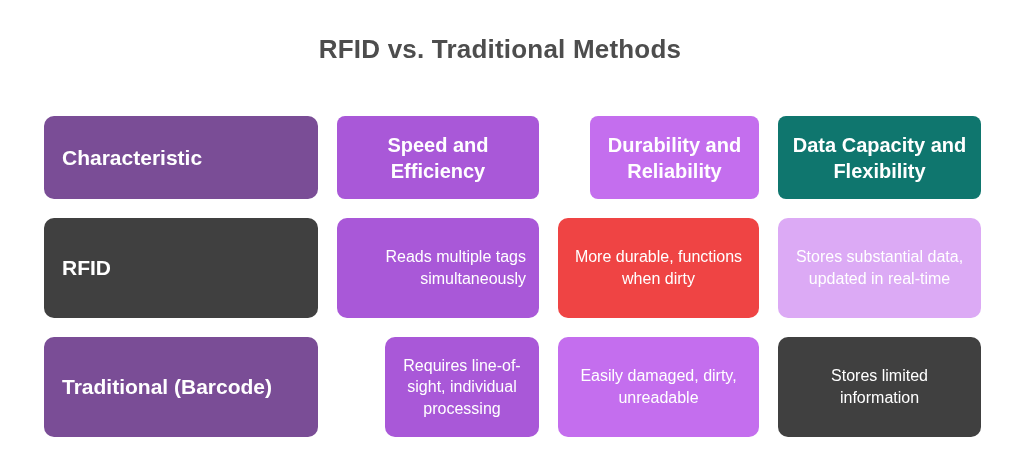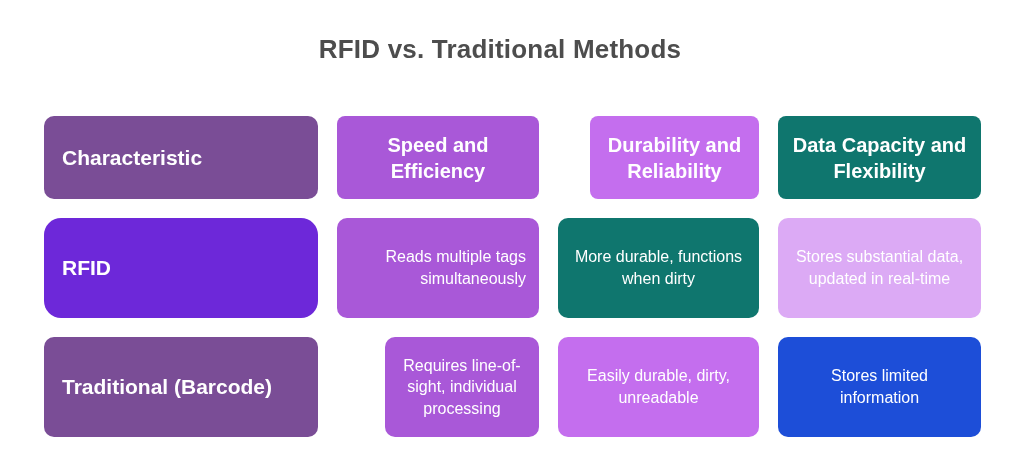--- a/index.html
+++ b/index.html
@@ -71,24 +71,24 @@
 
   <div class="page-title">RFID vs. Traditional Methods</div>
 
   <div class="board">
 
     <div class="cell label-cell" style="background: rgb(122, 77, 150);">Characteristic</div>
     <div class="cell header-cell" style="background: rgb(169, 88, 216);">Speed and Efficiency</div>
     <div class="cell header-cell" style="background: rgb(196, 110, 238); margin-left: 32px;">Durability and Reliability</div>
     <div class="cell header-cell" style="background: #0f766e;">Data Capacity and Flexibility</div>
 
-    <div class="cell label-cell" style="background: #6d28d9; border-radius: 17px;">RFID</div>
+    <div class="cell label-cell" style="background: #404040;">RFID</div>
     <div class="cell body-cell" style="background: rgb(169, 88, 216); text-align: right;">Reads multiple tags simultaneously</div>
-    <div class="cell body-cell" style="background: #0f766e;">More durable, functions when dirty</div>
+    <div class="cell body-cell" style="background: #ef4444;">More durable, functions when dirty</div>
     <div class="cell body-cell" style="background: rgb(220, 170, 245);">Stores substantial data, updated in real-time</div>
 
     <div class="cell label-cell" style="background: rgb(122, 77, 150);">Traditional (Barcode)</div>
     <div class="cell body-cell" style="background: rgb(169, 88, 216); margin-left: 48px;">Requires line-of-sight, individual processing</div>
-    <div class="cell body-cell" style="background: rgb(196, 110, 238);">Easily durable, dirty, unreadable</div>
-    <div class="cell body-cell" style="background: #1d4ed8;">Stores limited information</div>
+    <div class="cell body-cell" style="background: rgb(196, 110, 238);">Easily damaged, dirty, unreadable</div>
+    <div class="cell body-cell" style="background: #404040;">Stores limited information</div>
 
   </div>
 </div>
 
 </body></html>

